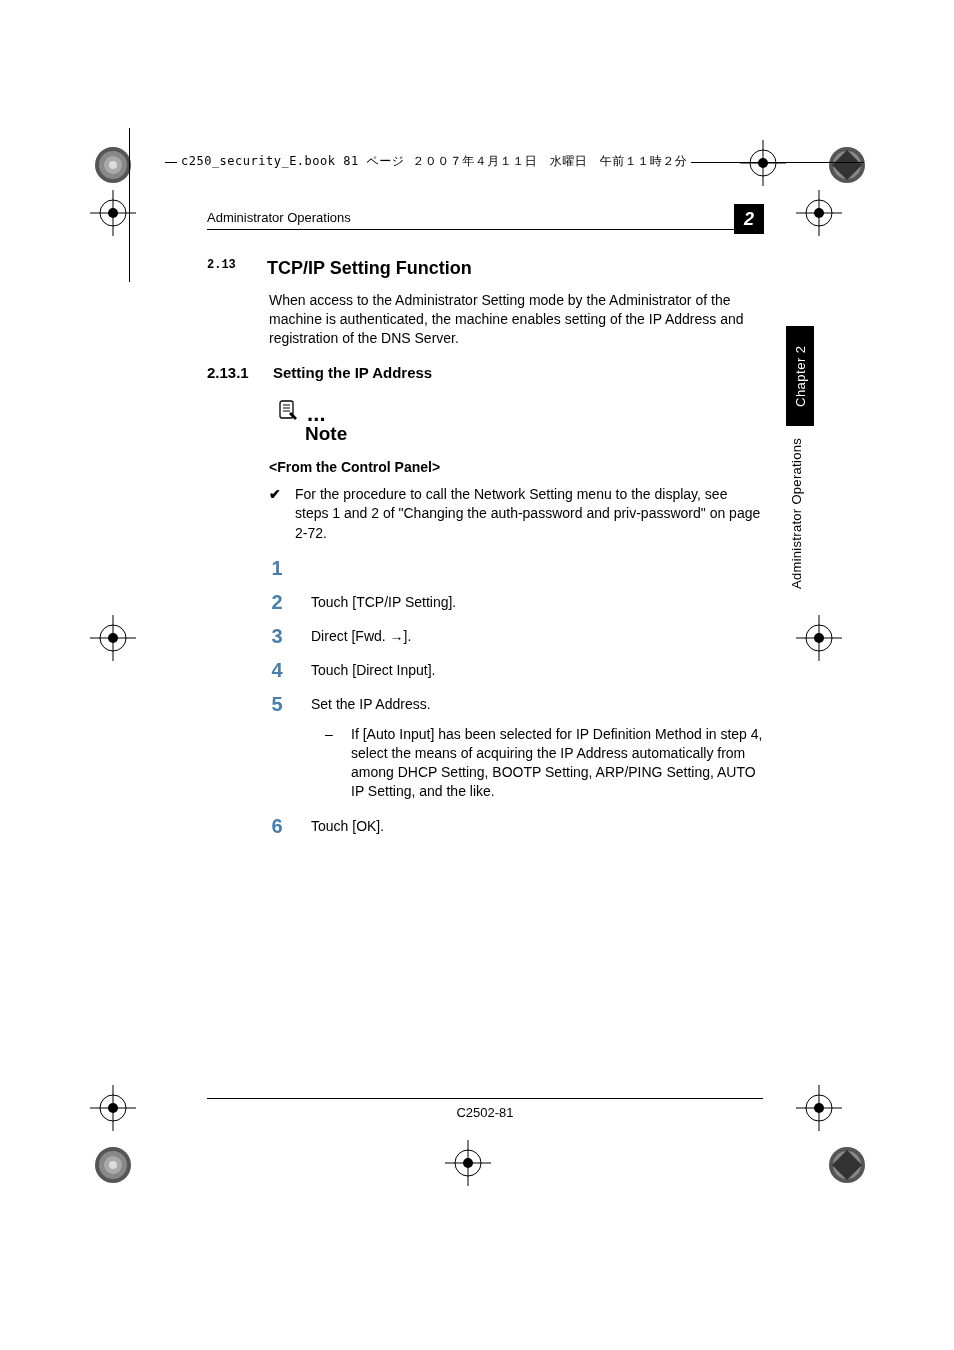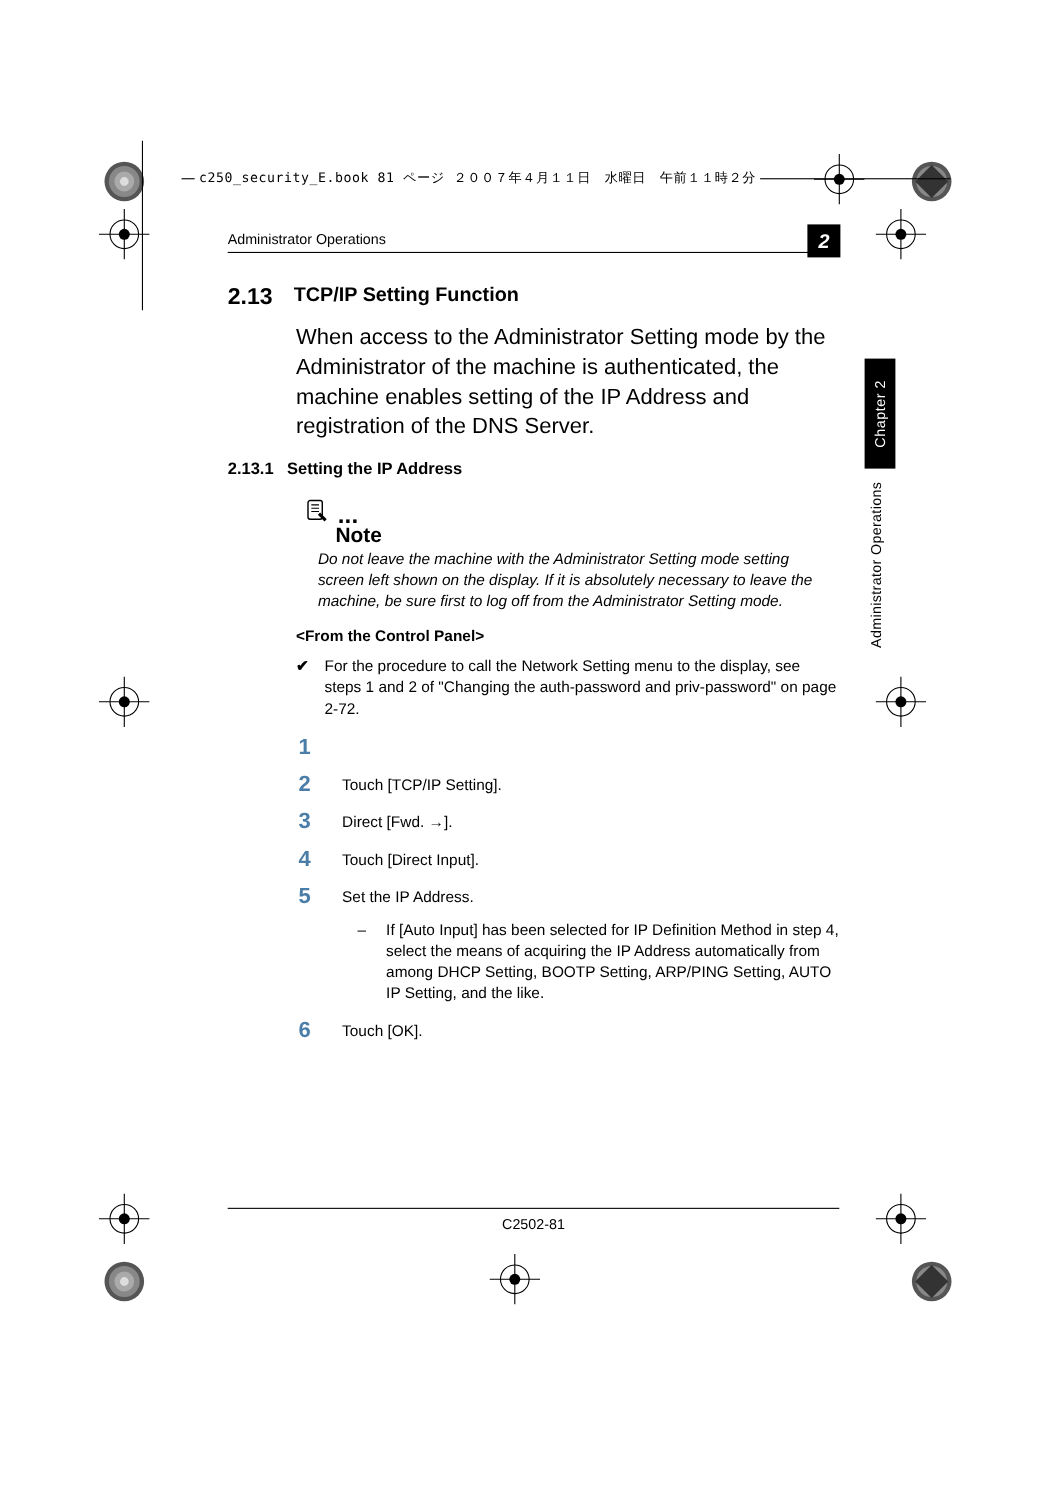--- a/index.html
+++ b/index.html
@@ -20,26 +20,26 @@
 
   
   .content { position: absolute; left: 207px; top: 210px; width: 556px; }
 
   .running-head { font-size: 13px; margin-bottom: 4px; display: flex; justify-content: space-between; align-items: flex-end; }
   .running-head .title { }
   .chapter-badge { position: absolute; right: -1px; top: -6px; width: 30px; height: 30px; background: #000; color: #fff; font-size: 18px; font-weight: bold; display: flex; align-items: center; justify-content: center; font-style: italic; }
   .head-rule { border-top: 1px solid #000; margin-top: 2px; margin-bottom: 28px; }
 
   .h-sec { display: flex; gap: 18px; margin-bottom: 12px; }
-  .h-sec .num { font-size: 21px; font-weight: bold; min-width: 42px; }
+  .h-sec .num { font-size: 12px; font-weight: bold; min-width: 42px; font-family: Liberation Mono, monospace; }
   .h-sec .ttl { font-size: 18px; font-weight: bold; text-align: right; }
 
-  .para { font-size: 20px; line-height: 1.35; margin: 0 0 16px 62px; }
-
-  .h-sub { display: flex; gap: 4px; margin: 6px 0 18px 0; }
+  .para { font-size: 14px; line-height: 1.35; margin: 0 0 16px 62px; }
+
+  .h-sub { display: flex; gap: 16px; margin: 6px 0 18px 0; }
   .h-sub .num { font-size: 15px; font-weight: bold; min-width: 50px; }
   .h-sub .ttl { font-size: 15px; font-weight: bold; }
 
   .note-block { margin: 0 0 14px 62px; }
   .note-icon-row { display: flex; align-items: center; gap: 8px; margin-left: 8px; margin-bottom: 2px; }
   .note-icon svg { display: block; }
   .note-dots { font-size: 22px; font-weight: bold; letter-spacing: -3px; line-height: 8px; position: relative; top: 4px; }
   .note-head { font-weight: bold; font-size: 19px; margin-left: 36px; }
   .note-body { font-style: italic; font-size: 14px; line-height: 1.35; margin-left: 20px; }
 
@@ -201,21 +201,20 @@
             <rect x="3" y="2" width="13" height="17" rx="2" fill="none" stroke="#000" stroke-width="1.3"></rect>
             <line x1="6" y1="6" x2="13" y2="6" stroke="#000"></line>
             <line x1="6" y1="9" x2="13" y2="9" stroke="#000"></line>
             <line x1="6" y1="12" x2="13" y2="12" stroke="#000"></line>
             <path d="M14 13 L20 19 L18 21 L12 15 Z" fill="#000"></path>
           </svg>
         </span>
         <span class="note-dots">. . .</span>
       </div>
       <div class="note-head">Note</div>
-      <div class="note-body">Do not leave the machine with the Administrator Setting mode setting screen left shown on the display. If it is absolutely necessary to leave the machine, be sure first to log off from the Administrator Setting mode.</div>
     </div>
 
     <div class="sub-head">&lt;From the Control Panel&gt;</div>
 
     <div class="check-line">
       <span class="check-mark">✔</span>
       <span>For the procedure to call the Network Setting menu to the display, see steps 1 and 2 of "Changing the auth-password and priv-password" on page 2-72.</span>
     </div>
 
     <div class="step">

